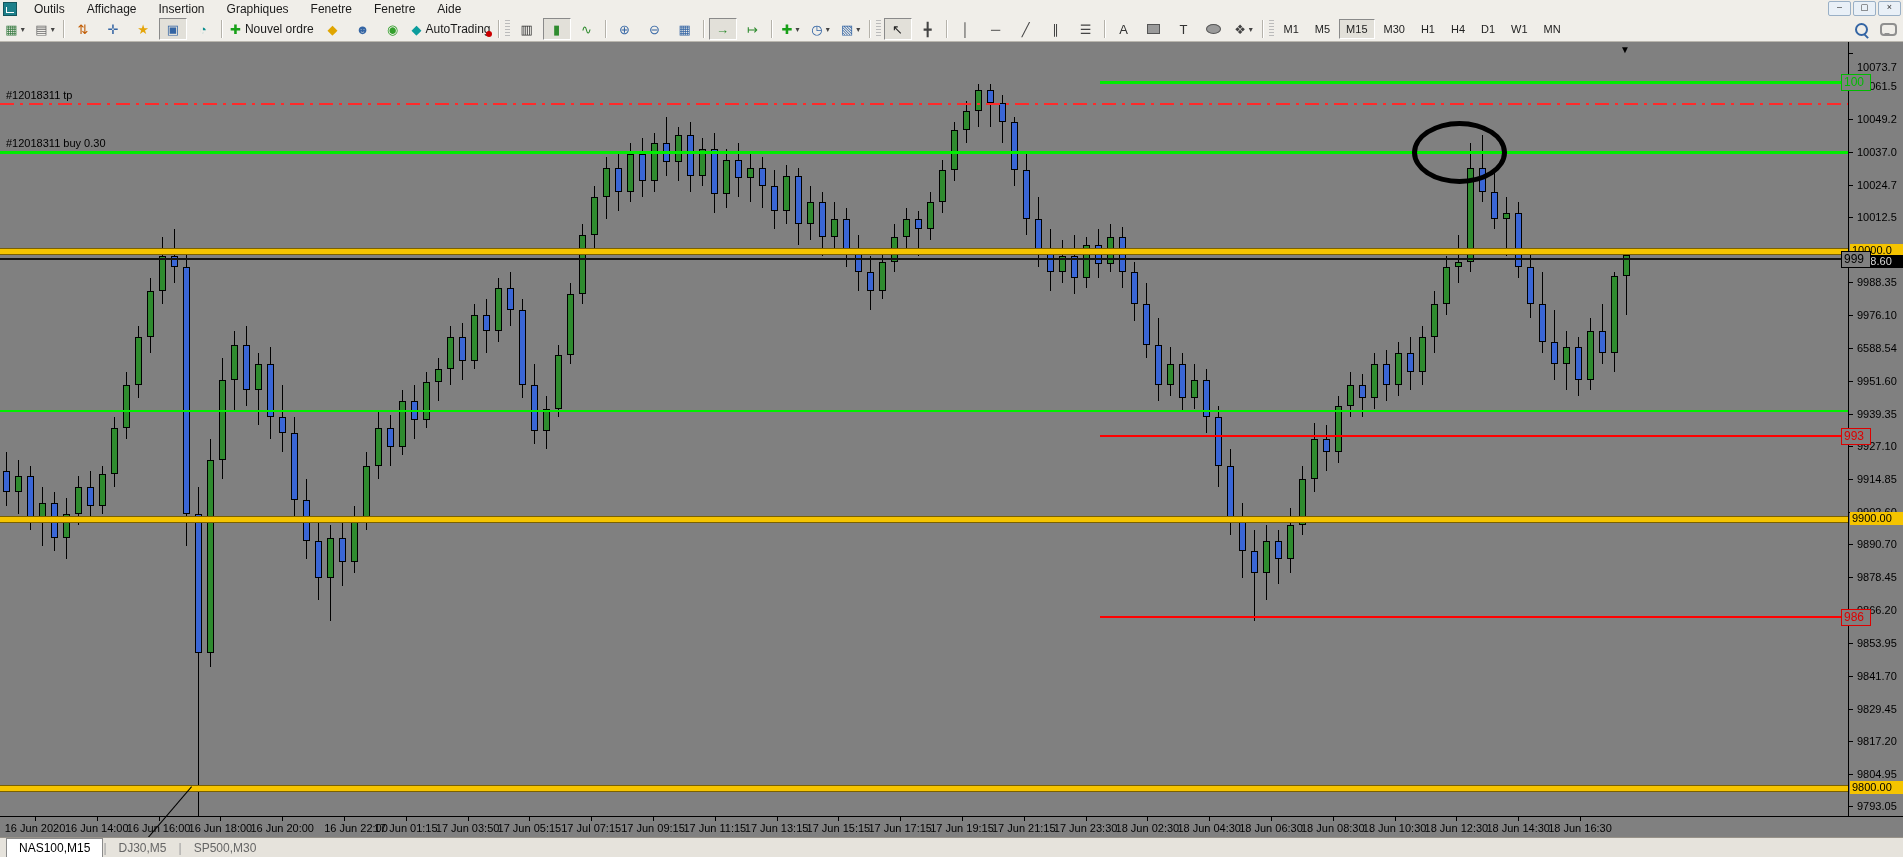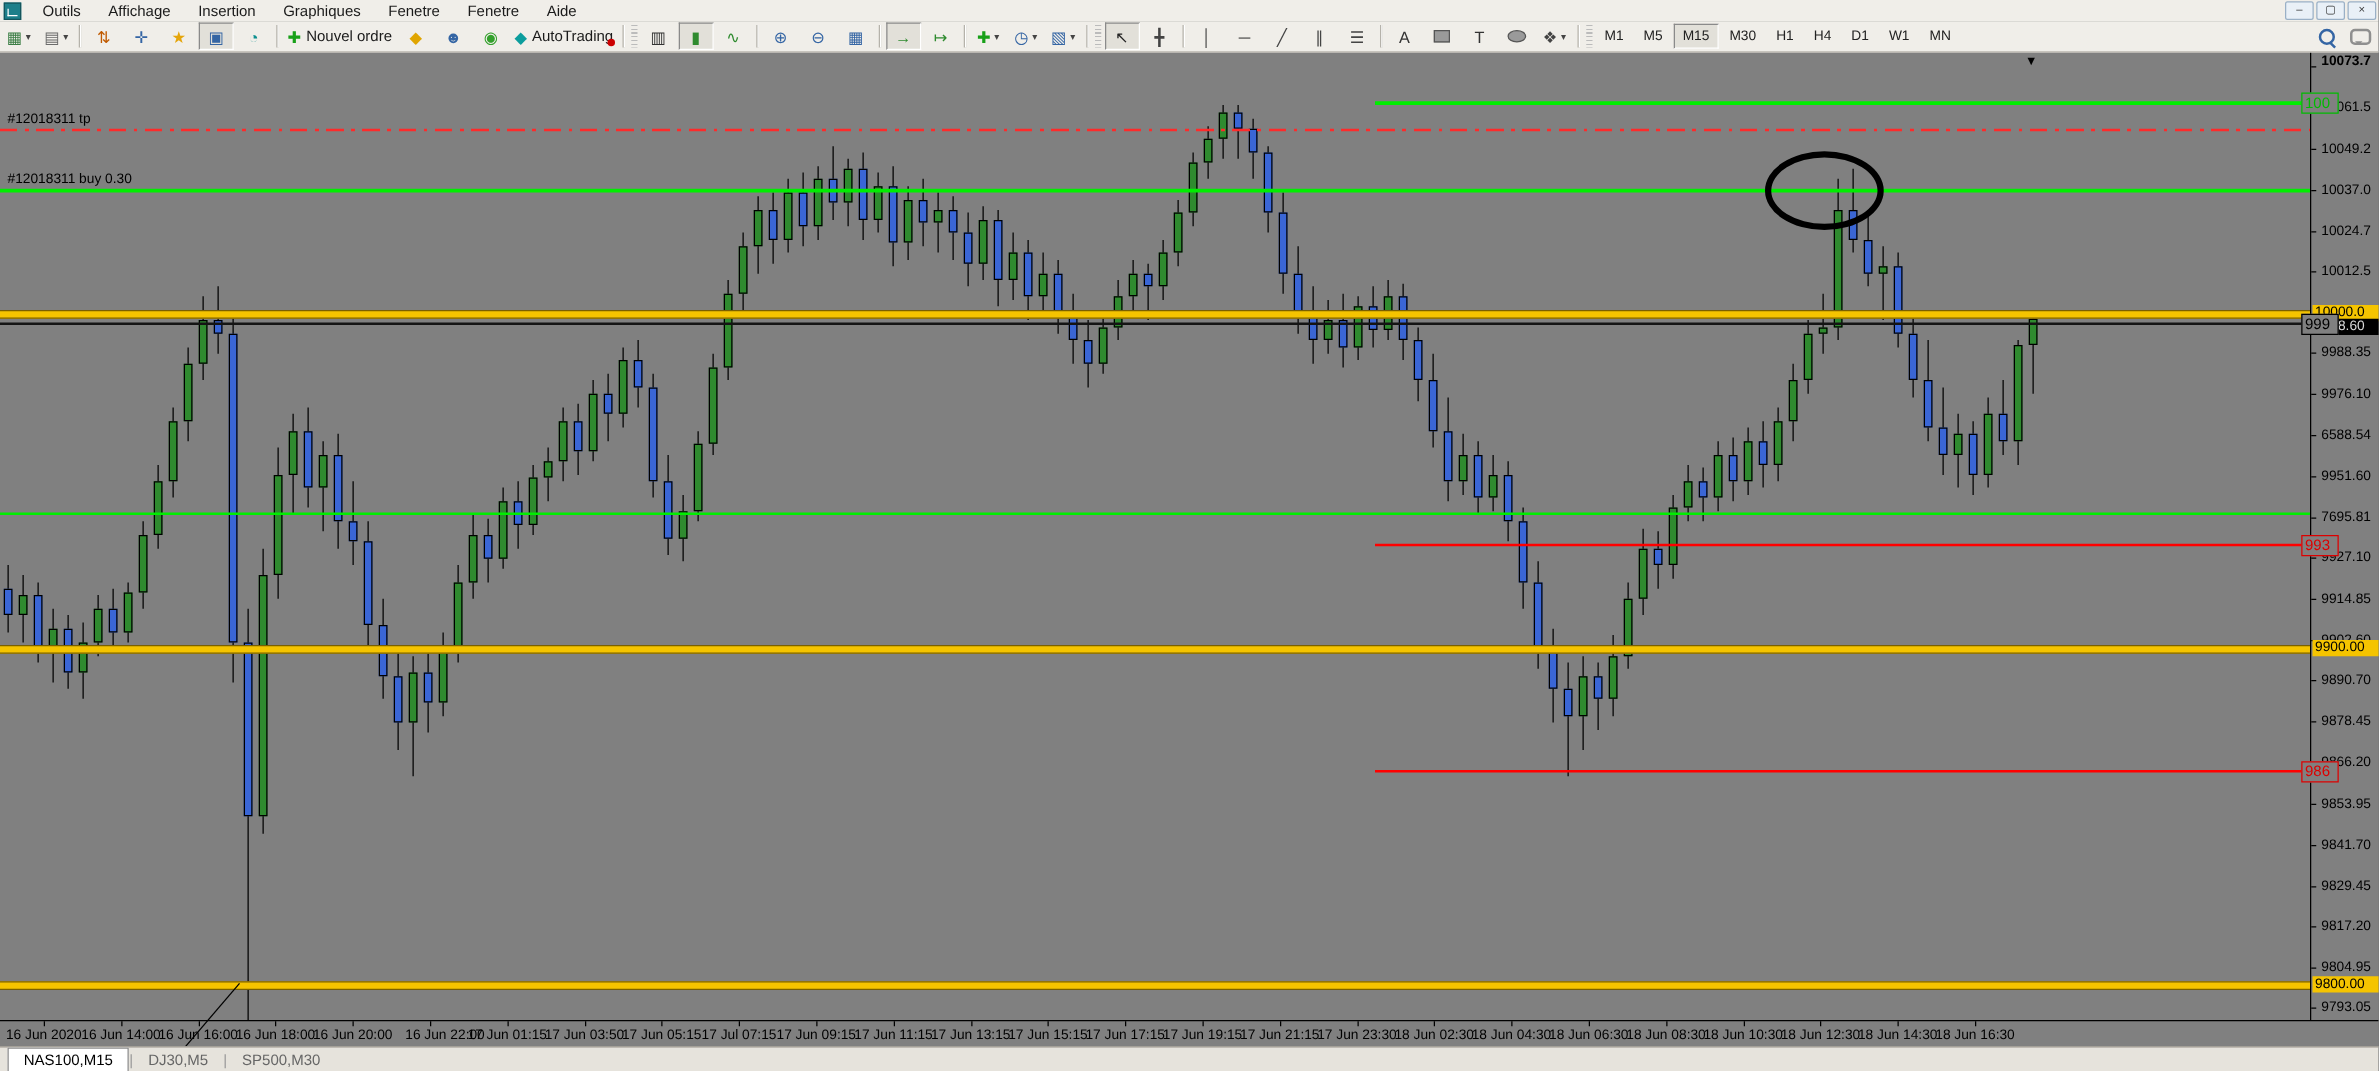--- a/index.html
+++ b/index.html
@@ -516,41 +516,41 @@
         <span class="hline" style="left: 0px; width: 1848px; top: 743.611px; height: 5px; background: rgb(245, 196, 0); border-top: 1px solid rgb(122, 96, 0); border-bottom: 1px solid rgb(122, 96, 0);"></span>
       </div>
 
 
     <div class="price-scale">
         <span class="level-box" style="left: -8px; top: 32.7188px; border: 1px solid rgb(0, 187, 0); color: rgb(0, 187, 0);">100</span>
         <span class="level-box" style="left: -8px; top: 209.568px; border: 1px solid rgb(0, 0, 0); color: rgb(0, 0, 0);">999</span>
         <span class="level-box" style="left: -8px; top: 387.007px; border: 1px solid rgb(221, 0, 0); color: rgb(221, 0, 0);">993</span>
         <span class="level-box" style="left: -8px; top: 568.177px; border: 1px solid rgb(221, 0, 0); color: rgb(221, 0, 0);">986</span>
         <span class="ptick" style="top: 12px;"></span>
-        <span class="pl" style="top: 2px; font-weight: bold;">10073.7</span>
+        <span class="pl" style="top: 20px;">10073.7</span>
         <span class="ptick" style="top: 44.7448px;"></span>
         <span class="pl" style="top: 38.7448px;">10061.5</span>
         <span class="ptick" style="top: 77.758px;"></span>
         <span class="pl" style="top: 71.758px;">10049.2</span>
         <span class="ptick" style="top: 110.503px;"></span>
         <span class="pl" style="top: 104.503px;">10037.0</span>
         <span class="ptick" style="top: 143.516px;"></span>
         <span class="pl" style="top: 137.516px;">10024.7</span>
         <span class="ptick" style="top: 176.261px;"></span>
         <span class="pl" style="top: 170.261px;">10012.5</span>
         <span class="ptick" style="top: 241.079px;"></span>
         <span class="pl" style="top: 235.079px;">9988.35</span>
         <span class="ptick" style="top: 273.958px;"></span>
         <span class="pl" style="top: 267.958px;">9976.10</span>
         <span class="ptick" style="top: 306.837px;"></span>
         <span class="pl" style="top: 300.837px;">6588.54</span>
         <span class="ptick" style="top: 339.716px;"></span>
         <span class="pl" style="top: 333.716px;">9951.60</span>
         <span class="ptick" style="top: 372.595px;"></span>
-        <span class="pl" style="top: 366.595px;">7695.81</span>
+        <span class="pl" style="top: 366.595px;">9939.35</span>
         <span class="ptick" style="top: 405.474px;"></span>
         <span class="pl" style="top: 399.474px;">9927.10</span>
         <span class="ptick" style="top: 438.353px;"></span>
         <span class="pl" style="top: 432.353px;">9914.85</span>
         <span class="ptick" style="top: 471.232px;"></span>
         <span class="pl" style="top: 465.232px;">9902.60</span>
         <span class="ptick" style="top: 503.172px;"></span>
         <span class="pl" style="top: 497.172px;">9890.70</span>
         <span class="ptick" style="top: 536.051px;"></span>
         <span class="pl" style="top: 530.051px;">9878.45</span>

